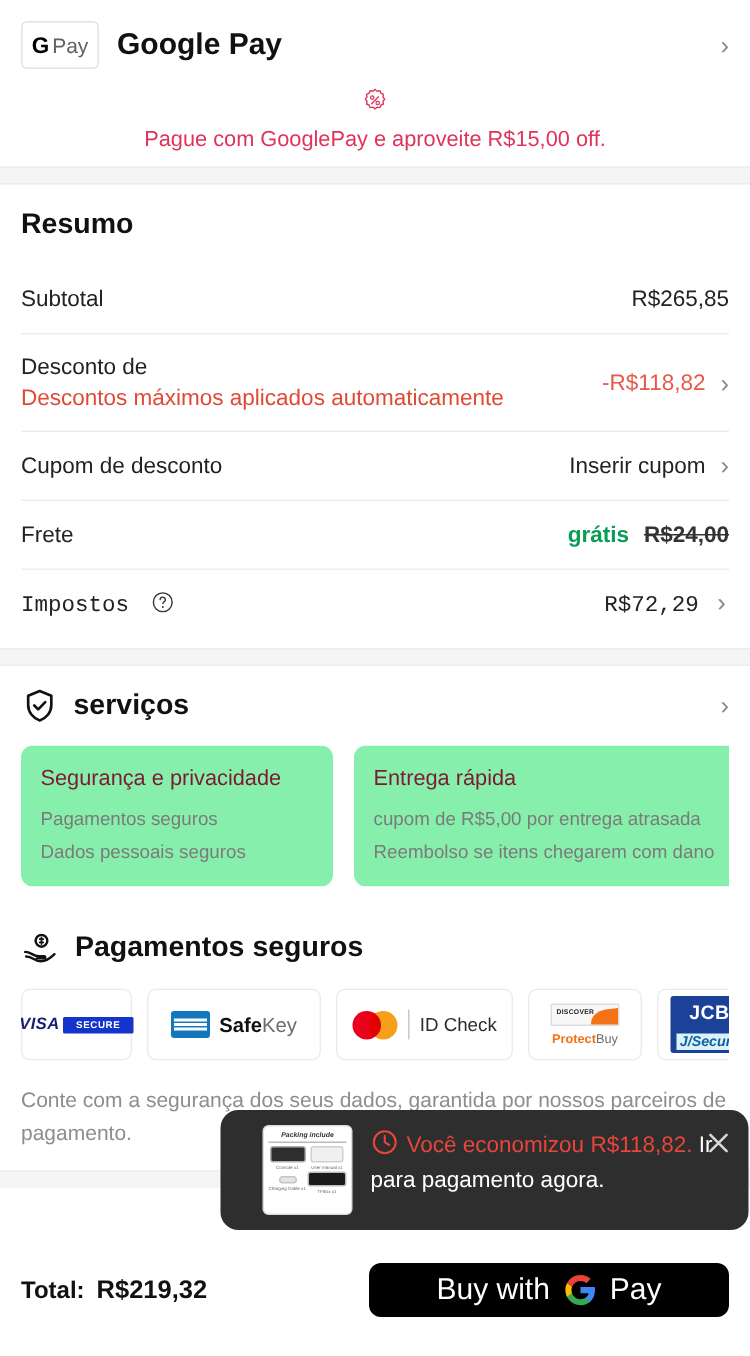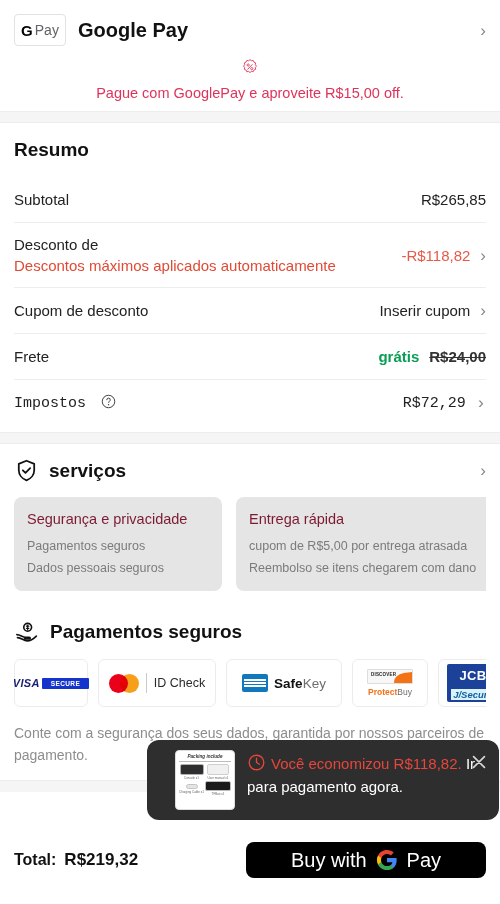--- a/index.html
+++ b/index.html
@@ -146,21 +146,21 @@
     font-weight: bold;
     color: #111;
     flex: 1 1 auto;
   }
   .svc-cards {
     display: flex;
     gap: 14px;
     overflow: hidden;
   }
   .svc-card {
-    background: #e5e5e5;
+    background: #86efac;
     border-radius: 8px;
     padding: 14px 13px 16px 13px;
     flex: 0 0 auto;
     width: 208px;
   }
   .svc-card.wide { width: 290px; }
   .svc-card h3 {
     font-size: 14.5px;
     font-weight: normal;
     color: #7d1a33;
@@ -481,36 +481,36 @@
       </svg>
       <h2>Pagamentos seguros</h2>
     </div>
 
     <div class="pay-badges">
       <div class="pay-badge pb-visa">
         <span class="vtxt">VISA</span>
         <span class="vbox">SECURE</span>
       </div>
 
+      <div class="pay-badge pb-amex">
+        <span class="amex-card">
+            <span></span>
+            <span></span>
+            <span></span>
+          </span>
+        <span class="sk"><b>Safe</b><em>Key</em></span>
+      </div>
+
       <div class="pay-badge pb-mc">
         <span class="mc-circles">
             <i class="l"></i>
             <i class="r"></i>
           </span>
         <span class="mc-div"></span>
         <span class="mc-txt">ID Check</span>
-      </div>
-
-      <div class="pay-badge pb-amex">
-        <span class="amex-card">
-            <span></span>
-            <span></span>
-            <span></span>
-          </span>
-        <span class="sk"><b>Safe</b><em>Key</em></span>
       </div>
 
       <div class="pay-badge pb-disc">
         <span class="disc-top">
           <span class="lbl">DISCOVER</span>
           <span class="arc"></span>
         </span>
         <span class="disc-txt"><b>Protect</b><span>Buy</span></span>
       </div>
 

